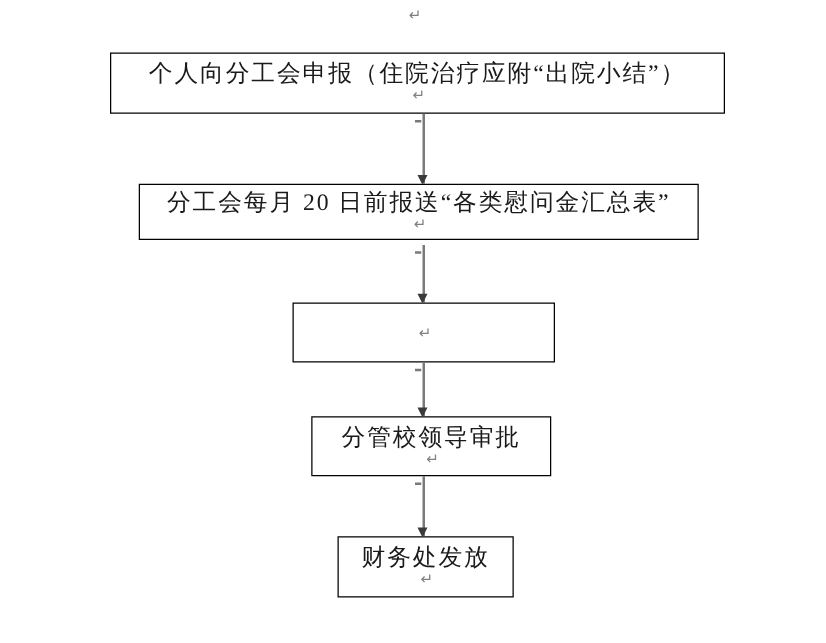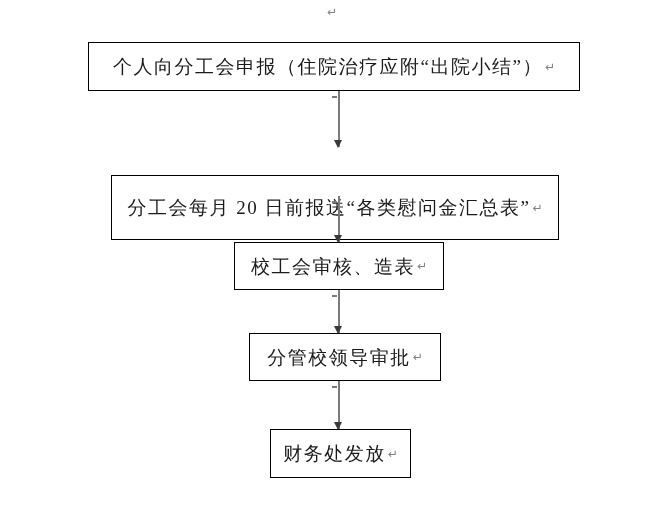--- a/index.html
+++ b/index.html
@@ -26,20 +26,21 @@
 
   .node {
     position: absolute;
     box-sizing: border-box;
     border: 1px solid #000000;
     background: #ffffff;
     display: flex;
     align-items: center;
     justify-content: center;
     white-space: nowrap;
+    flex-direction: column;
   }
 
   .node-label {
     font-family: "Liberation Serif", "DejaVu Serif", serif;
     font-size: 19px;
     line-height: 1;
     letter-spacing: 1.5px;
     color: #1a1a1a;
     white-space: pre;
   }
@@ -89,21 +90,21 @@
     position: absolute;
     left: -1px;
     top: 5px;
     width: 5px;
     height: 2px;
     background: #7a7a7a;
   }
 
   
   #node-1 { left: 88px;  top: 42px;  width: 492px; height: 49px; }
-  #node-2 { left: 111px; top: 147px; width: 448px; height: 65px; margin-top: 28px; }
+  #node-2 { left: 111px; top: 147px; width: 448px; height: 45px; }
   #node-3 { left: 234px; top: 242px; width: 210px; height: 48px; }
   #node-4 { left: 249px; top: 333px; width: 192px; height: 48px; }
   #node-5 { left: 270px; top: 429px; width: 141px; height: 49px; }
 
   #conn-1 { left: 333px; top: 91px;  height: 56px; }
   #conn-2 { left: 333px; top: 196px; height: 46px; }
   #conn-3 { left: 333px; top: 290px; height: 43px; }
   #conn-4 { left: 333px; top: 381px; height: 48px; }
 </style>
 </head>
@@ -129,21 +130,20 @@
     <span class="pilcrow">↵</span>
   </div>
 
   <div class="connector" id="conn-2">
     <div class="stem"></div>
     <div class="tick"></div>
     <div class="head"></div>
   </div>
 
   <div class="node" id="node-3">
-    <span class="node-label">校工会审核、造表</span>
     <span class="pilcrow">↵</span>
   </div>
 
   <div class="connector" id="conn-3">
     <div class="stem"></div>
     <div class="tick"></div>
     <div class="head"></div>
   </div>
 
   <div class="node" id="node-4">

